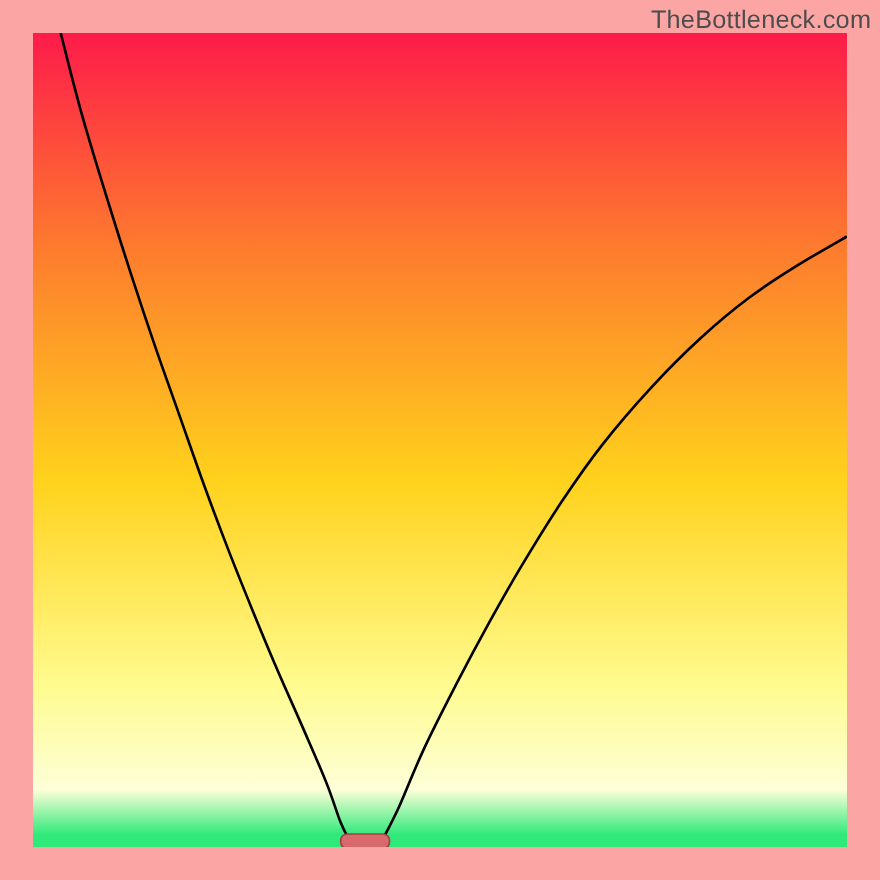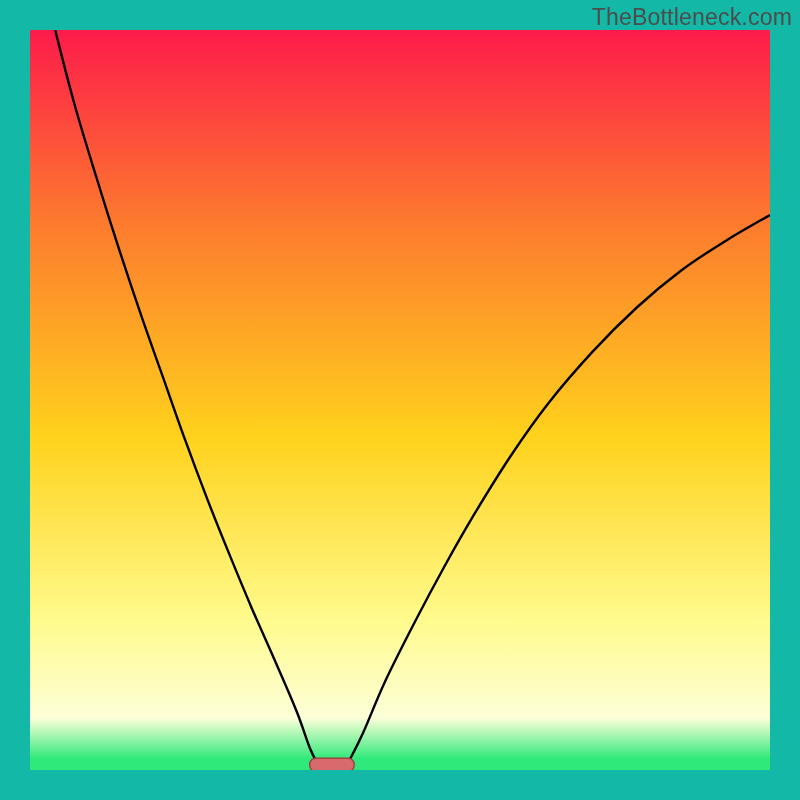--- a/index.html
+++ b/index.html
@@ -8,21 +8,21 @@
     width: 800px;
     height: 800px;
     overflow: hidden;
     background: #000;
     font-family: Arial, Helvetica, sans-serif;
   }
   .frame {
     position: relative;
     width: 800px;
     height: 800px;
-    background: #14b8a6;
+    background: #fca5a5;
   }
   .plot {
     position: absolute;
     left: 30px;
     top: 30px;
     width: 740px;
     height: 740px;
   }
   .watermark {
     position: absolute;

